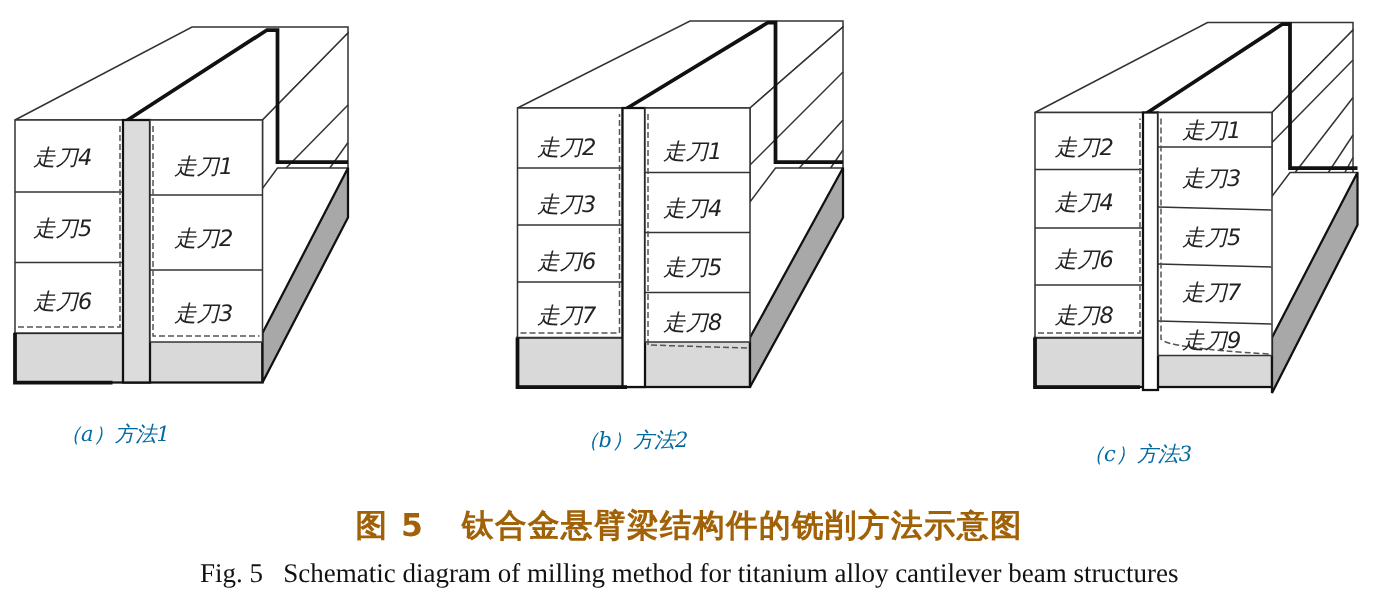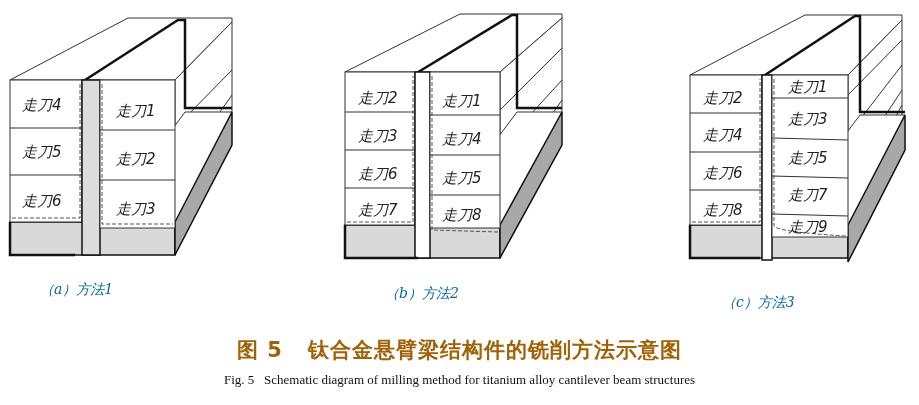--- a/index.html
+++ b/index.html
@@ -8,21 +8,21 @@
   .panel { position:absolute; top:0;font-style:italic; }
   .panel svg { display:block; }
   .lbl { position:absolute; font-family:"DejaVu Sans", sans-serif; font-size:15px;
          color:#222; white-space:nowrap; line-height:1; }
   .sub { position:absolute; font-family:"DejaVu Serif", serif; font-size:14px; color:#0369a1;
          white-space:nowrap; }
   #cap-cn { position:absolute; top:336px; left:0; width:919px; text-align:center;
             font-family:"DejaVu Sans", sans-serif; font-weight:bold; font-size:21px;
             letter-spacing:1px; color:#a16207; }
   #cap-en { position:absolute; top:372px; left:0; width:919px; text-align:center;
-            font-family:"Liberation Serif", serif; font-size:13px; color:#111; }
+            font-family:"Liberation Serif", serif; font-size:18px; color:#111; }
 </style>
 </head>
 <body>
 
 <div class="panel" style="left:0; width:300px; height:310px;">
   <svg width="300" height="300" viewBox="0 0 300 300">
 
     <polygon points="10,80 128,18 232,18 232,22 175,80" fill="#fff" stroke="#333" stroke-width="1"></polygon>
 
     <polygon points="175,80 232,22 232,112 175,175" fill="#fff" stroke="#333" stroke-width="1"></polygon>

